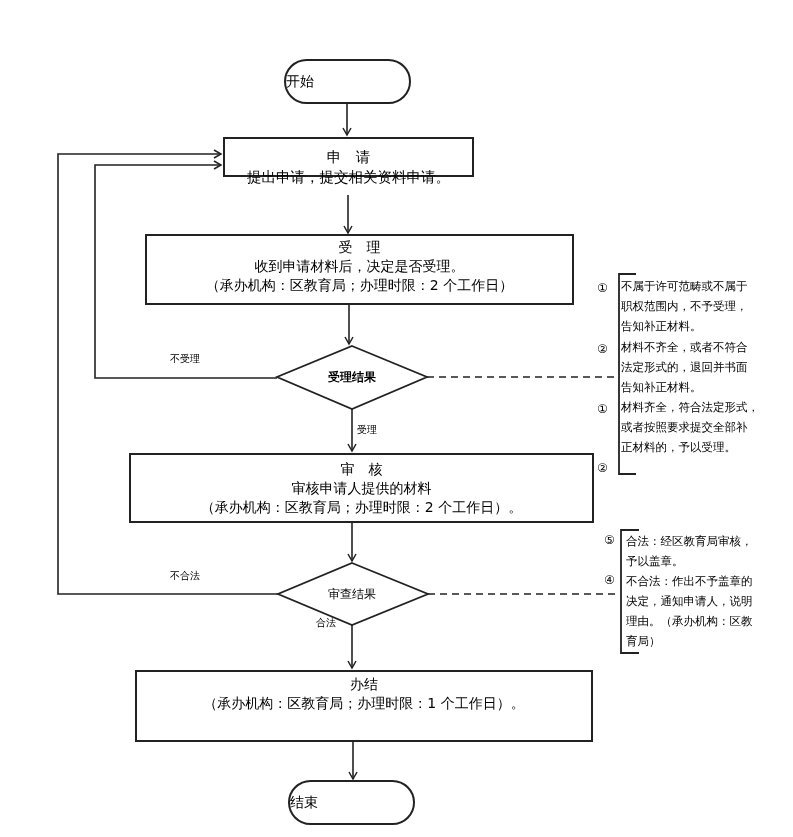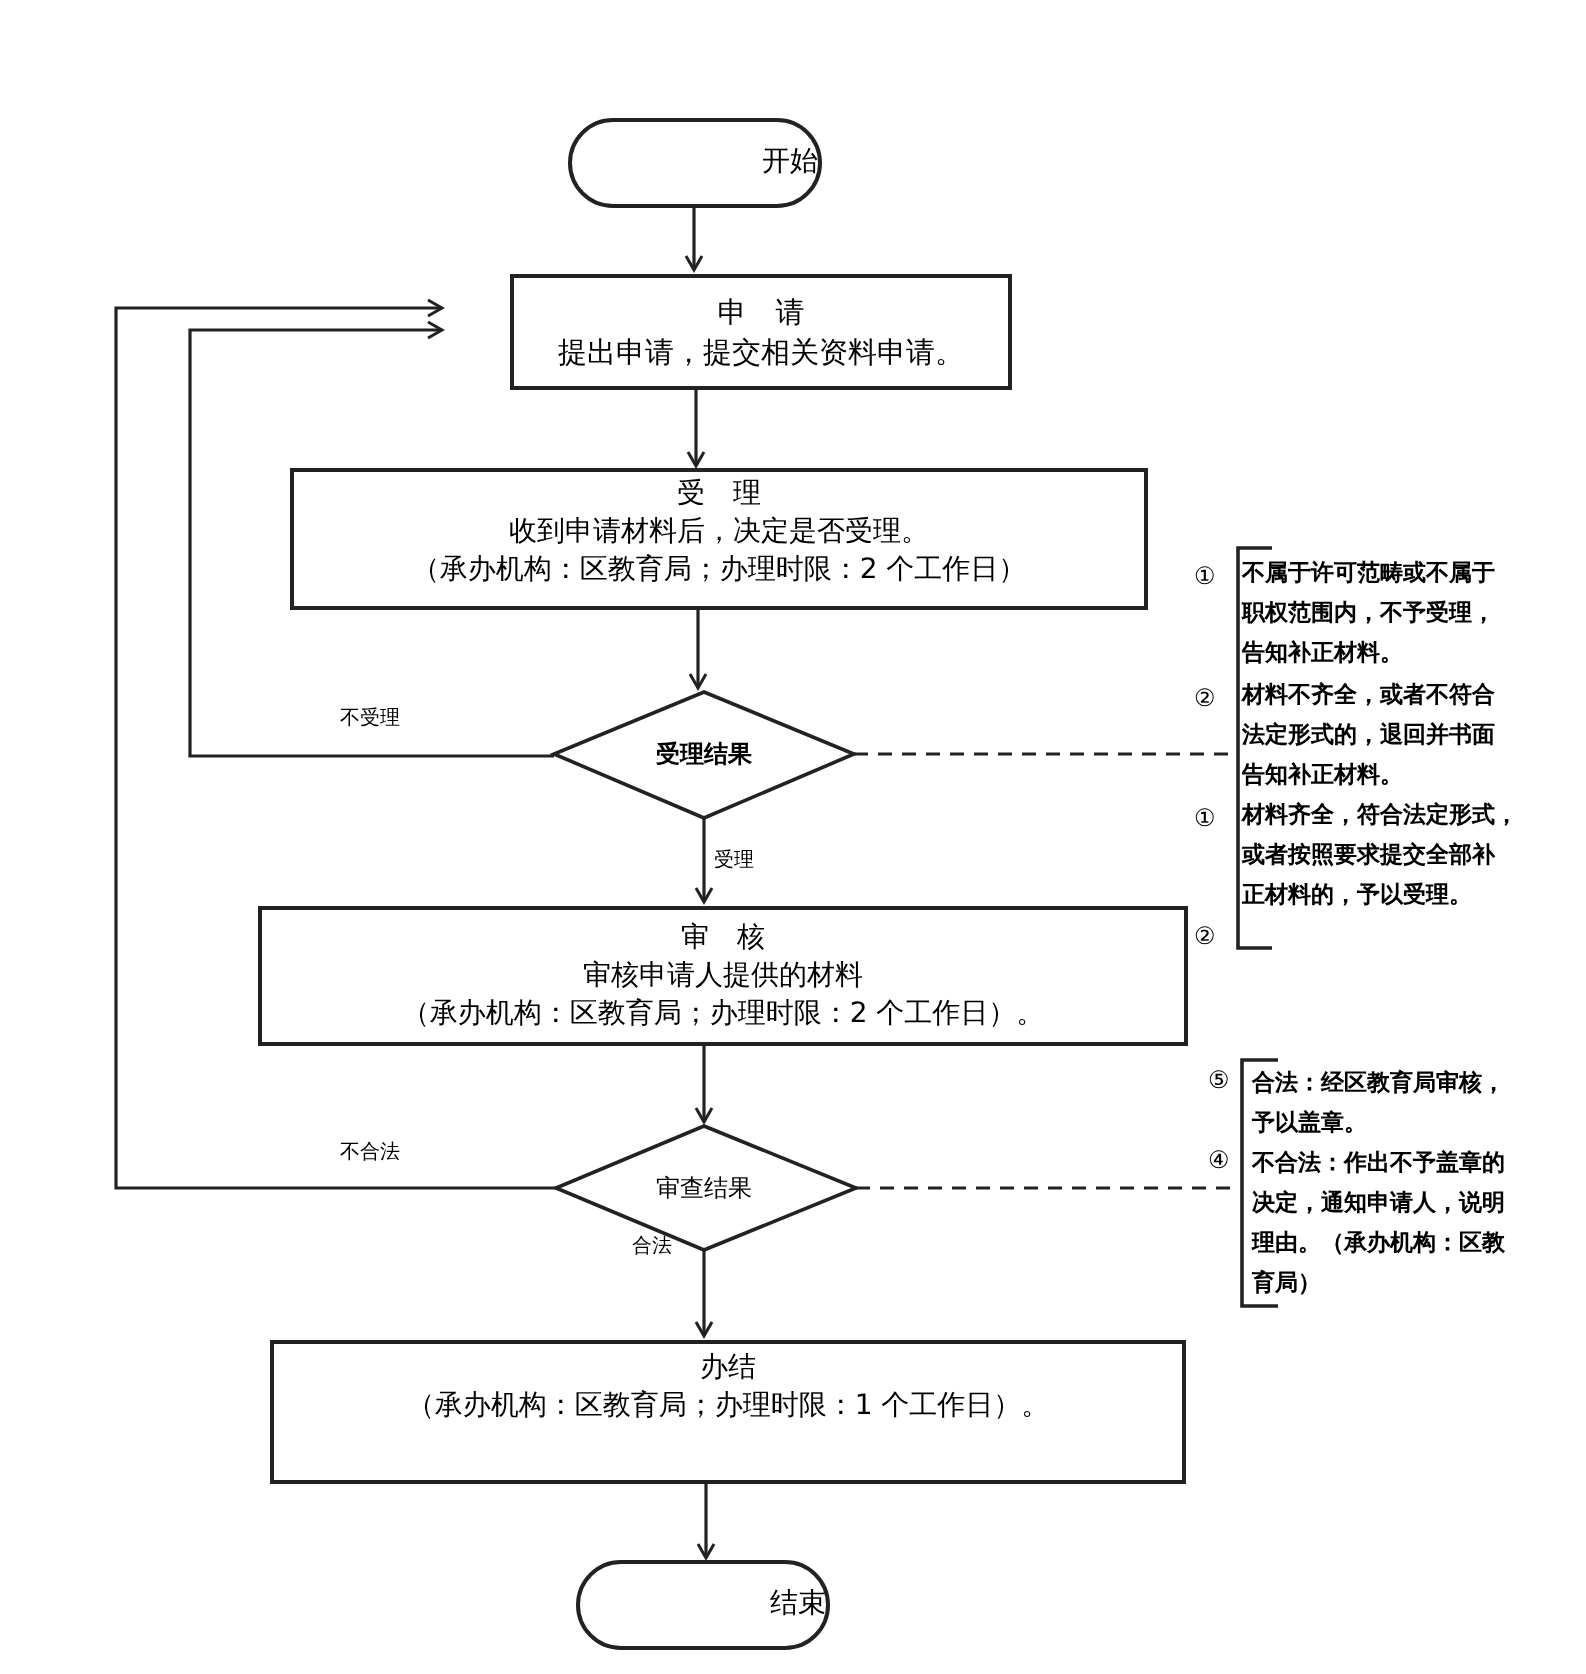--- a/index.html
+++ b/index.html
@@ -2,24 +2,24 @@
 <html><head>
 <meta charset="utf-8">
 <style>
   html, body { margin: 0; padding: 0; background: #ffffff; }
   body { width: 793px; height: 837px; position: relative; overflow: hidden;
          font-family: "DejaVu Sans", "Liberation Sans", sans-serif; color: #000; }
   svg.flow { position: absolute; left: 0; top: 0; }
   .box { position: absolute; border: 2px solid #222; background: #fff; box-sizing: border-box;
          text-align: center; font-size: 14px; line-height: 19px; }
   .term { position: absolute; border: 2px solid #222; border-radius: 24px; background: #fff;
-          box-sizing: border-box; text-align: right; font-size: 14px; }
+          box-sizing: border-box; text-align: left; font-size: 14px; }
   .lbl { position: absolute; font-size: 10px; white-space: nowrap; }
   .dlbl { position: absolute; font-size: 12px; white-space: nowrap; text-align: center; }
-  .note { position: absolute; font-size: 11.5px; line-height: 20px; white-space: nowrap; font-weight: bold; }
+  .note { position: absolute; font-size: 11.5px; line-height: 20px; white-space: nowrap; }
   .num { position: absolute; font-size: 12px; }
   .tline { display: block; }
 </style>
 </head>
 <body>
 
 <svg class="flow" width="793" height="837">
   <defs>
     <marker id="arr" markerWidth="10" markerHeight="10" refX="8" refY="5" orient="auto" markerUnits="userSpaceOnUse">
       <path d="M1,1 L8,5 L1,9" fill="none" stroke="#222" stroke-width="1.5"></path>
@@ -54,21 +54,21 @@
 
   <polyline points="636,274 619,274 619,474 636,474" fill="none" stroke="#222" stroke-width="1.8"></polyline>
 
   <polyline points="639,530 621,530 621,653 639,653" fill="none" stroke="#222" stroke-width="1.8"></polyline>
 </svg>
 
 <div class="term" style="left:284px; top:59px; width:127px; height:45px; line-height:41px;">
   <span>开始</span>
 </div>
 
-<div class="box" style="left:223px; top:137px; width:251px; height:58px; padding-top:8px; font-size:14.5px; line-height:20px;margin-left:32px;">
+<div class="box" style="left:223px; top:137px; width:251px; height:40px; padding-top:8px; font-size:14.5px; line-height:20px;">
   <span class="tline">申　请</span>
   <span class="tline">提出申请，提交相关资料申请。</span>
 </div>
 
 <div class="box" style="left:145px; top:234px; width:429px; height:71px; padding-top:2px;">
   <span class="tline">受　理</span>
   <span class="tline">收到申请材料后，决定是否受理。</span>
   <span class="tline">（承办机构：区教育局；办理时限：2 个工作日）</span>
 </div>
 

